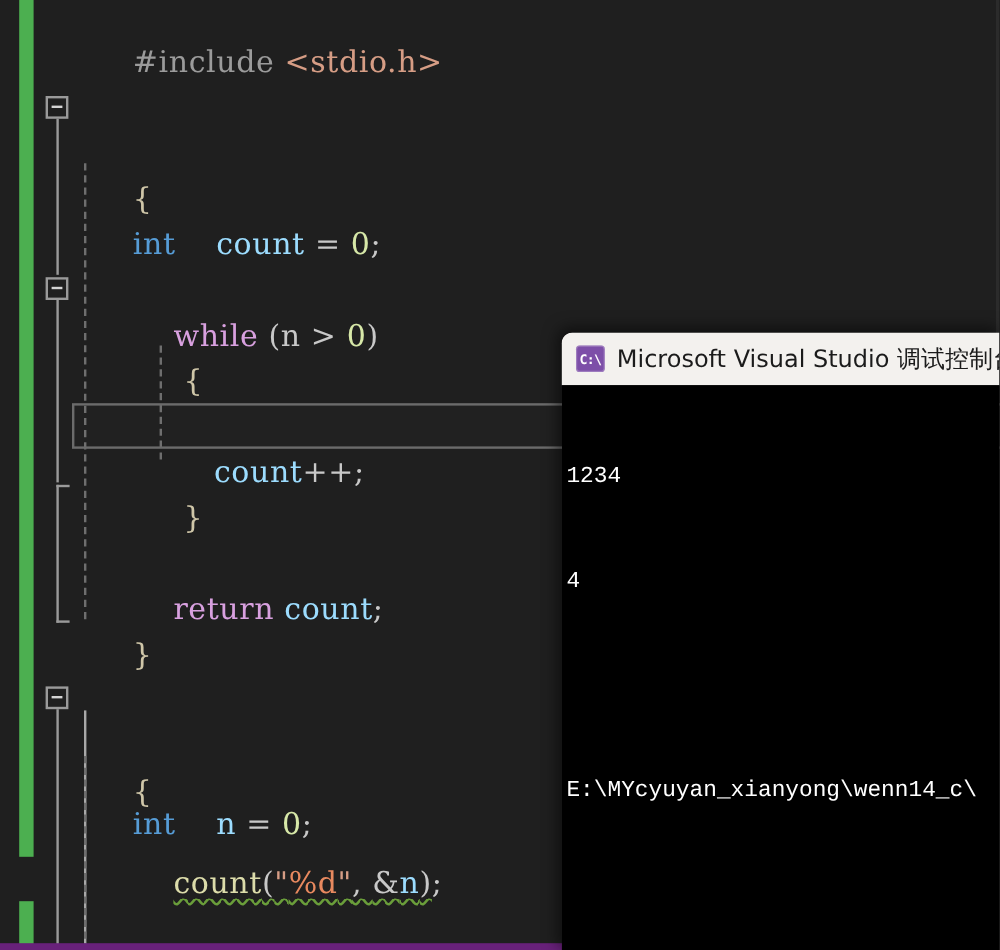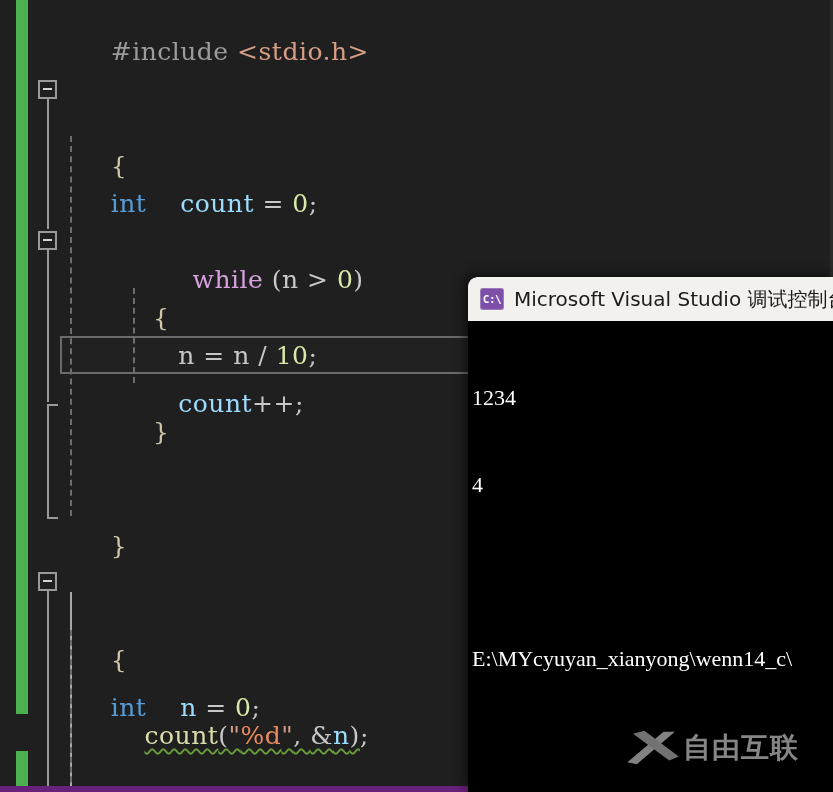--- a/index.html
+++ b/index.html
@@ -66,21 +66,21 @@
   }
 
   
   .t-pp      {color:#9b9b9b;}            
   .t-hdr     {color:#d69d85;}            
   .t-type    {color:#569cd6;}            
   .t-func    {color:#dcdcaa;}            
   .t-ident   {color:#9cdcfe;}            
   .t-plain   {color:#c8c8c8;}            
   .t-num     {color:#d7e8a8;}            
-  .t-kw      {color:#d8a0df;margin-left:48px;}            
+  .t-kw      {color:#d8a0df;}            
   .t-brace   {color:#cfc6a8;}            
   .t-str     {color:#d69d85;}            
   .t-fmt     {color:#e8895f;}            
   .squig{
     position:relative;
     text-decoration-line:underline;
     text-decoration-style:wavy;
     text-decoration-color:#6a9e3a;
     text-decoration-thickness:2px;
     text-underline-offset:4px;
@@ -116,22 +116,22 @@
   }
   #console-title{
     margin-left:10px;color:#1b1b1b;font-size:20px;
     font-family:"DejaVu Sans","Liberation Sans",sans-serif;
     white-space:nowrap;
   }
   #console-body{
     position:relative;background:#000000;height:471px;
     padding:4px 0 0 4px;box-sizing:border-box;
     color:#ffffff;
-    font-family:Liberation Serif, serif;
-    font-size:22px;line-height:29px;white-space:pre;
+    font-family:Liberation Mono, monospace;
+    font-size:19px;line-height:29px;white-space:pre;
     overflow:hidden;
   }
   #console-body .cline{height:29px;}
   .cursor-block{
     display:inline-block;width:16px;height:7px;background:#ffffff;
     vertical-align:baseline;margin-left:3px;
   }
 
   
   #watermark{
@@ -193,43 +193,43 @@
     </div>
 
     <div class="code-line" style="top:223px;left:60px;">
       <span class="t-plain">    </span><span class="t-kw">while</span><span class="t-plain"> (</span><span class="t-plain">n</span><span class="t-plain"> &gt; </span><span class="t-num">0</span><span class="t-plain">)</span>
     </div>
 
     <div class="code-line" style="top:261px;left:60px;">
       <span class="t-brace">     {</span>
     </div>
 
-    <div class="code-line" style="top:299px;left:60px;">
-      <span class="t-plain">        n = n / </span><span class="t-num">10</span><span class="t-plain">;</span>
-    </div>
-
-    <div class="code-line" style="top:347px;left:60px;">
+
+    <div class="code-line" style="top:337px;left:60px;">
       <span class="t-plain">        </span><span class="t-ident">count</span><span class="t-plain">++;</span>
     </div>
 
     <div class="code-line" style="top:375px;left:60px;">
       <span class="t-brace">     }</span>
     </div>
 
+    <div class="code-line" style="top:451px;left:60px;">
+      <span class="t-plain">    </span><span class="t-kw">return</span><span class="t-plain"> </span><span class="t-ident">count</span><span class="t-plain">;</span>
+    </div>
 
     <div class="code-line" style="top:489px;left:60px;">
       <span class="t-brace">}</span>
     </div>
 
 
     <div class="code-line" style="top:603px;left:60px;">
       <span class="t-brace">{</span>
     </div>
 
-    <div class="code-line" style="top:651px;left:60px;">
+    <div class="code-line" style="top:630px;left:60px;">
       <span class="t-type">int</span><span class="t-plain">    </span><span class="t-ident">n</span><span class="t-plain"> = </span><span class="t-num">0</span><span class="t-plain">;</span>
     </div>
 
     <div class="code-line" style="top:679px;left:60px;">
       <span class="t-plain">    </span><span class="squig"><span class="t-func">count</span><span class="t-plain">(</span><span class="t-str">"</span><span class="t-fmt">%d</span><span class="t-str">"</span><span class="t-plain">, </span><span class="t-plain">&amp;</span><span class="t-ident">n</span><span class="t-plain">)</span></span><span class="t-plain">;</span>
     </div>
 
     <div class="code-line" style="top:755px;left:60px;">
       
     </div>
@@ -250,20 +250,13 @@
   <div id="console-body">
     <div class="cline">1234</div>
     <div class="cline">4</div>
     <div class="cline">&nbsp;</div>
     <div class="cline">E:\MYcyuyan_xianyong\wenn14_c\</div>
   </div>
 
 </div>
 
 <div id="watermark">
-  <div id="wm-row">
-    <svg id="wm-x" viewBox="0 0 60 42">
-      <path d="M2 36 L40 4 L52 4 L12 38 Z" fill="#d0d0d0"></path>
-      <path d="M8 6 L46 34 L56 30 L20 3 Z" fill="#b9b9b9"></path>
-    </svg>
-    <div id="wm-cn">自由互联</div>
-  </div>
 </div>
 
 </body></html>

